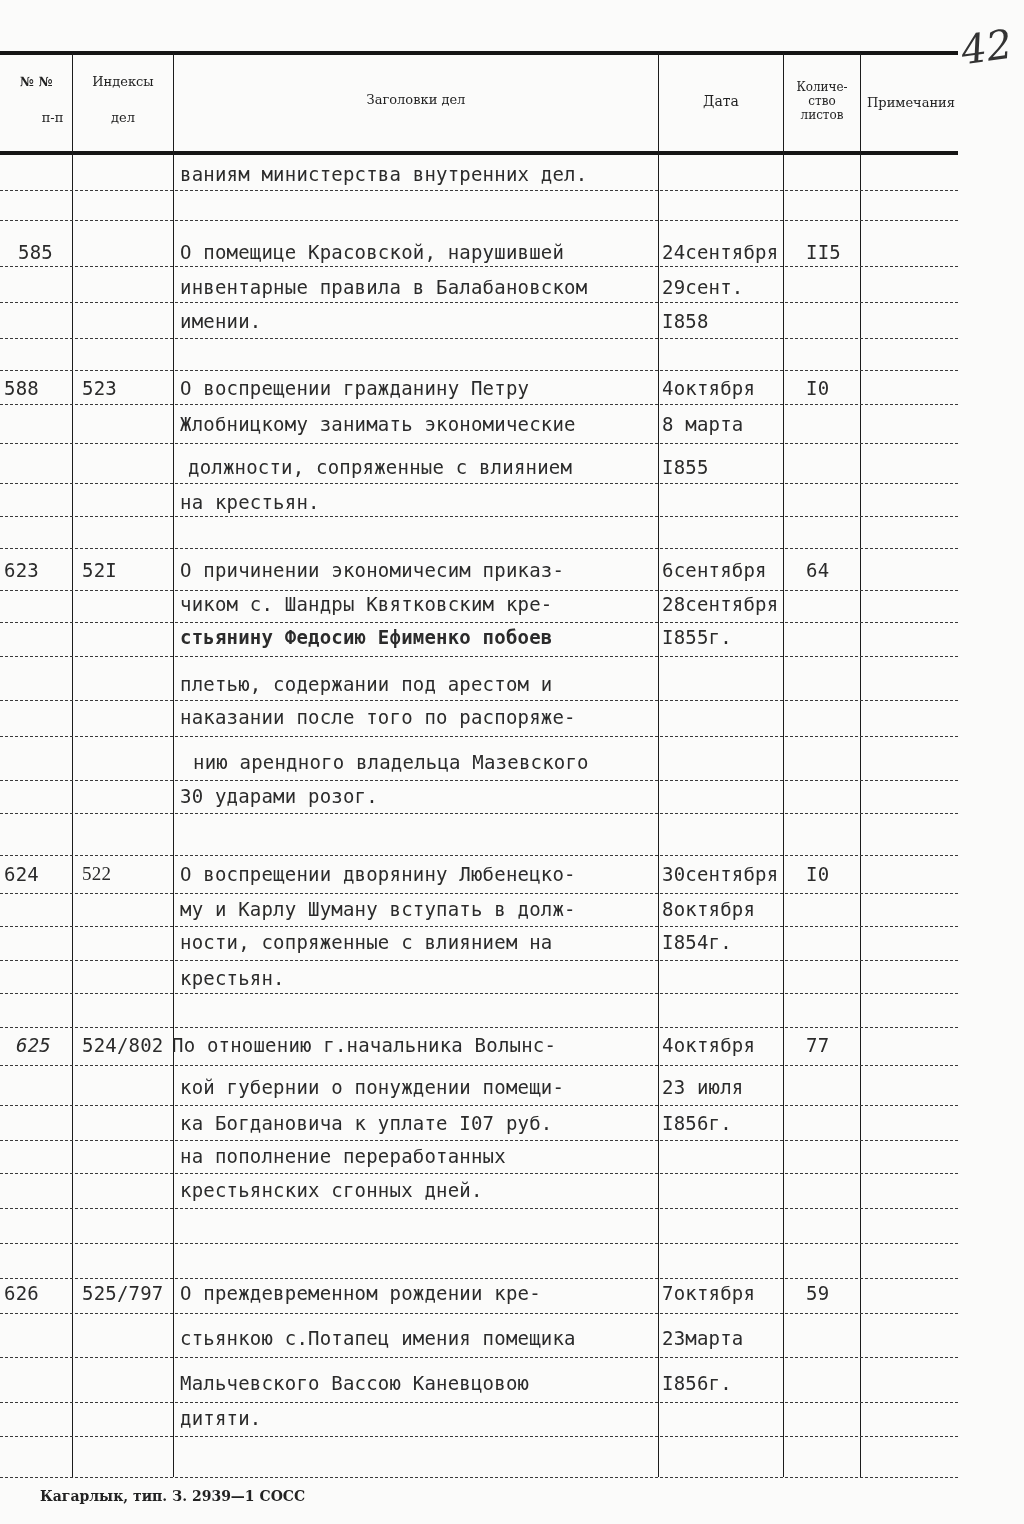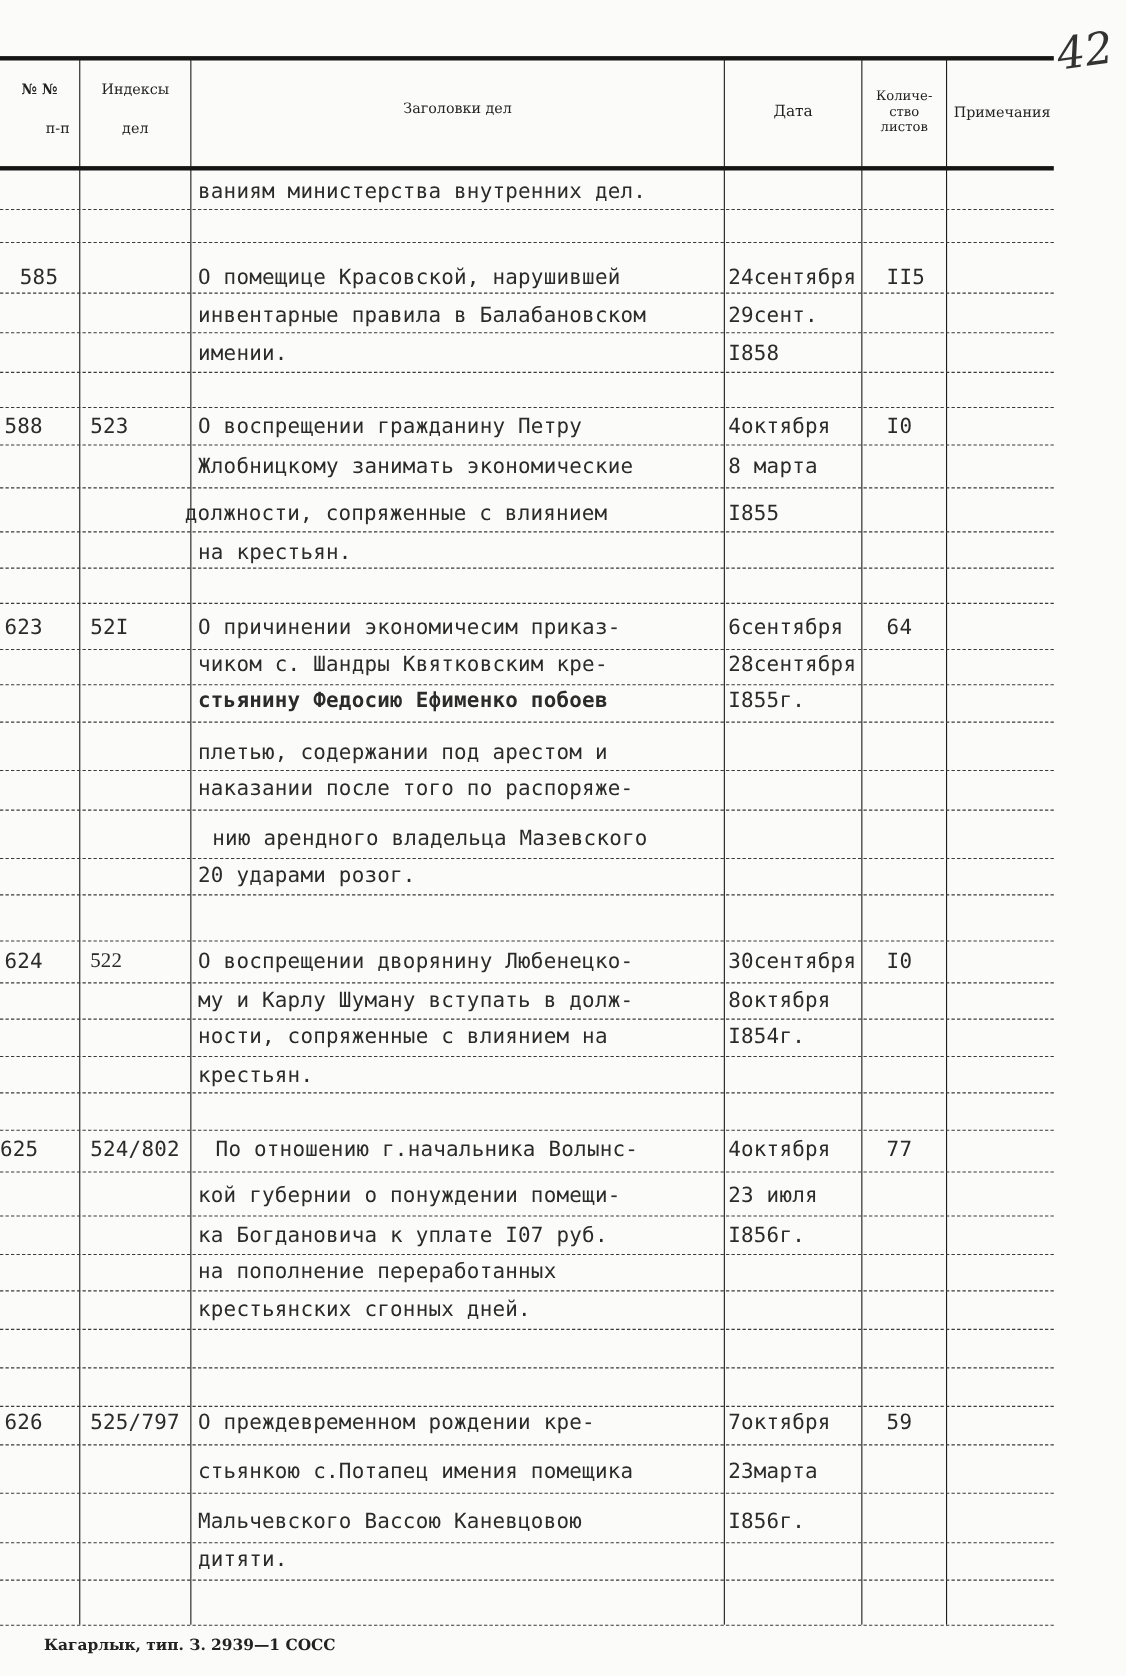--- a/index.html
+++ b/index.html
@@ -126,21 +126,21 @@
     <div>
       <div class="cell" style="left: 4px; top: 413px;"></div>
       <div class="cell" style="left: 82px; top: 413px;"></div>
       <div class="cell" style="left: 180px; top: 413px;">Жлобницкому занимать экономические</div>
       <div class="cell" style="left: 662px; top: 413px;">8 марта</div>
       <div class="cell" style="left: 806px; top: 413px;"></div>
     </div>
     <div>
       <div class="cell" style="left: 4px; top: 456px;"></div>
       <div class="cell" style="left: 82px; top: 456px;"></div>
-      <div class="cell" style="left: 168px; top: 456px;">должности, сопряженные с влиянием</div>
+      <div class="cell" style="left: 188px; top: 456px;">должности, сопряженные с влиянием</div>
       <div class="cell" style="left: 662px; top: 456px;">I855</div>
       <div class="cell" style="left: 806px; top: 456px;"></div>
     </div>
     <div>
       <div class="cell" style="left: 4px; top: 491px;"></div>
       <div class="cell" style="left: 82px; top: 491px;"></div>
       <div class="cell" style="left: 180px; top: 491px;">на крестьян.</div>
       <div class="cell" style="left: 662px; top: 491px;"></div>
       <div class="cell" style="left: 806px; top: 491px;"></div>
     </div>
@@ -182,21 +182,21 @@
     <div>
       <div class="cell" style="left: 4px; top: 751px;"></div>
       <div class="cell" style="left: 82px; top: 751px;"></div>
       <div class="cell" style="left: 180px; top: 751px; margin-left: 13px;">нию арендного владельца Мазевского</div>
       <div class="cell" style="left: 662px; top: 751px;"></div>
       <div class="cell" style="left: 806px; top: 751px;"></div>
     </div>
     <div>
       <div class="cell" style="left: 4px; top: 785px;"></div>
       <div class="cell" style="left: 82px; top: 785px;"></div>
-      <div class="cell" style="left: 180px; top: 785px;">20 ударами розог.</div>
+      <div class="cell" style="left: 180px; top: 785px;">30 ударами розог.</div>
       <div class="cell" style="left: 662px; top: 785px;"></div>
       <div class="cell" style="left: 806px; top: 785px;"></div>
     </div>
     <div>
       <div class="cell" style="left: 4px; top: 863px;">624</div>
       <div class="cell" style="left: 82px; top: 863px; font-family: Liberation Serif, serif;">522</div>
       <div class="cell" style="left: 180px; top: 863px;">О воспрещении дворянину Любенецко-</div>
       <div class="cell" style="left: 662px; top: 863px;">30сентября</div>
       <div class="cell" style="left: 806px; top: 863px;">I0</div>
     </div>
@@ -215,23 +215,23 @@
       <div class="cell" style="left: 806px; top: 931px;"></div>
     </div>
     <div>
       <div class="cell" style="left: 4px; top: 967px;"></div>
       <div class="cell" style="left: 82px; top: 967px;"></div>
       <div class="cell" style="left: 180px; top: 967px;">крестьян.</div>
       <div class="cell" style="left: 662px; top: 967px;"></div>
       <div class="cell" style="left: 806px; top: 967px;"></div>
     </div>
     <div>
-      <div class="cell" style="left: 0; top: 1034px;">625</div>
+      <div class="cell" style="left: 16px; top: 1034px; font-style: italic;">625</div>
       <div class="cell" style="left: 82px; top: 1034px;">524/802</div>
-      <div class="cell" style="left: 196px; top: 1034px;">По отношению г.начальника Волынс-</div>
+      <div class="cell" style="left: 172px; top: 1034px;">По отношению г.начальника Волынс-</div>
       <div class="cell" style="left: 662px; top: 1034px;">4октября</div>
       <div class="cell" style="left: 806px; top: 1034px;">77</div>
     </div>
     <div>
       <div class="cell" style="left: 4px; top: 1076px;"></div>
       <div class="cell" style="left: 82px; top: 1076px;"></div>
       <div class="cell" style="left: 180px; top: 1076px;">кой губернии о понуждении помещи-</div>
       <div class="cell" style="left: 662px; top: 1076px;">23 июля</div>
       <div class="cell" style="left: 806px; top: 1076px;"></div>
     </div>

